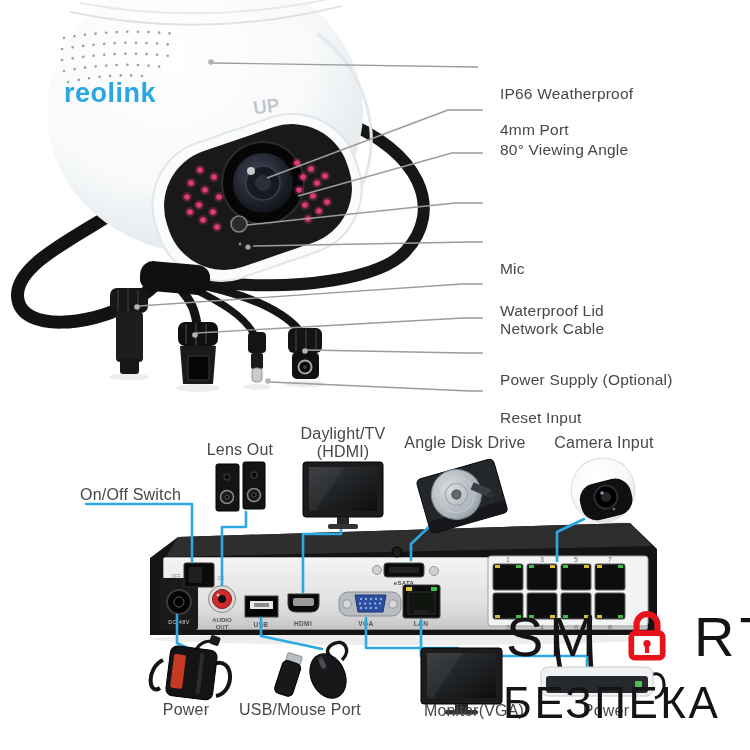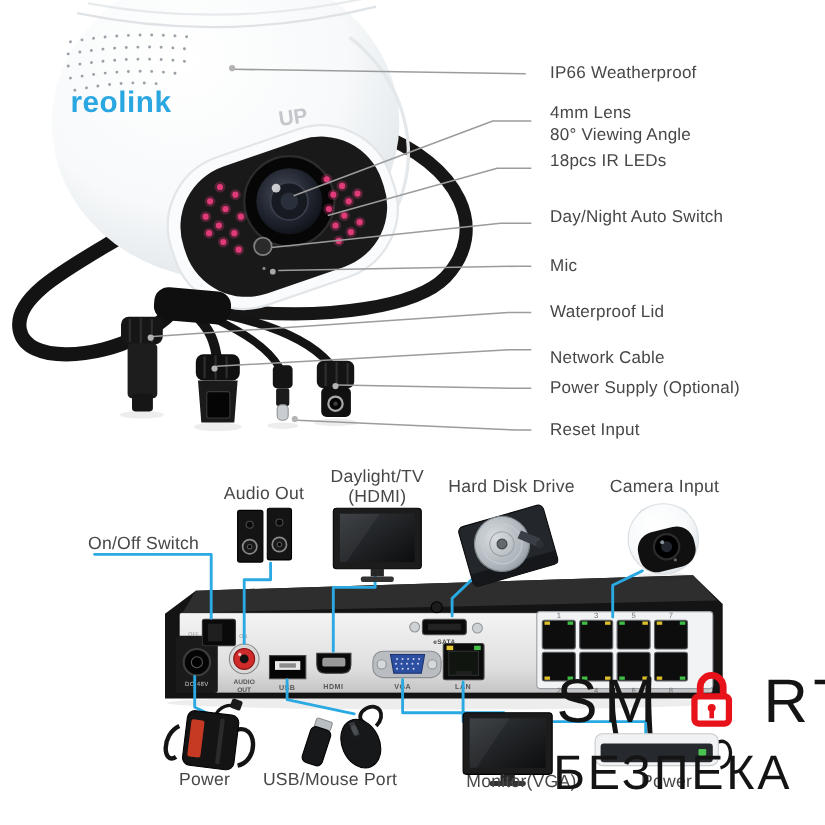--- a/index.html
+++ b/index.html
@@ -1,20 +1,20 @@
 <!DOCTYPE html>
 <html><head>
 <meta charset="utf-8">
 <style>
   html,body{margin:0;padding:0;background:#fff;}
   .stage{position:relative;width:750px;height:750px;background:#ffffff;overflow:hidden;
          font-family:"Liberation Sans",sans-serif;}
   .art{position:absolute;left:0;top:0;z-index:1;}
   .callout{position:absolute;left:500px;z-index:2;color:#474747;font-size:15.5px;
-           line-height:19.5px;letter-spacing:.2px;white-space:nowrap;}
+           line-height:19.5px;letter-spacing:.2px;white-space:nowrap;margin-top:27px;}
   .blabel{position:absolute;z-index:2;color:#474747;font-size:16px;letter-spacing:.2px;
           white-space:nowrap;}
   .center{transform:translateX(-50%);text-align:center;}
   .wm{position:absolute;left:506px;top:606px;z-index:3;color:#141414;}
   .wm-row1{display:flex;align-items:flex-end;font-size:56px;line-height:1;letter-spacing:6px;gap:25px;}
   .wm-row1 .lock{margin:0 3px 3px 1px;}
   .wm-row2{font-size:44px;line-height:1;letter-spacing:2.5px;margin:16px 0 0 -3px;}
 </style>
 </head>
 <body>
@@ -424,52 +424,50 @@
       <rect x="635" y="681" width="7" height="6" rx="1" fill="#49c24f"></rect>
     </g>
   </g>
 </svg>
 
 <div class="callout" style="top:57px">
   <div>IP66 Weatherproof</div>
   <div></div>
 </div>
 <div class="callout" style="top:93px">
-  <div>4mm Lens</div>
+  <div>4mm Port</div>
   <div>80° Viewing Angle</div>
 </div>
 <div class="callout" style="top:137px">
-  <div>18pcs IR LEDs</div>
 </div>
 <div class="callout" style="top:188px">
-  <div>Day/Night Auto Switch</div>
 </div>
 <div class="callout" style="top:232px">
   <div>Mic</div>
 </div>
 <div class="callout" style="top:274px">
   <div>Waterproof Lid</div>
 </div>
-<div class="callout" style="top:316px">
+<div class="callout" style="top:292px">
   <div>Network Cable</div>
 </div>
 <div class="callout" style="top:343px">
   <div>Power Supply (Optional)</div>
 </div>
 <div class="callout" style="top:381px">
   <div>Reset Input</div>
 </div>
 
 <div class="blabel" style="left:80px;top:486px">On/Off Switch</div>
-<div class="blabel center" style="left:240px;top:441px">Audio Out</div>
+<div class="blabel center" style="left:240px;top:441px">Lens Out</div>
 <div class="blabel center" style="left:343px;top:425px">
   <div>Daylight/TV</div>
   <div>(HDMI)</div>
 </div>
-<div class="blabel center" style="left:465px;top:434px">Hard Disk Drive</div>
+<div class="blabel center" style="left:465px;top:434px">Angle Disk Drive</div>
 <div class="blabel center" style="left:604px;top:434px">Camera Input</div>
 <div class="blabel center" style="left:186px;top:701px">Power</div>
 <div class="blabel center" style="left:300px;top:701px">USB/Mouse Port</div>
 <div class="blabel center" style="left:474px;top:702px">Monitor(VGA)</div>
 <div class="blabel center" style="left:606px;top:702px">Power</div>
 
 <div class="wm">
   <div class="wm-row1">
     <span>SM</span>
     <svg class="lock" width="38" height="56" viewBox="0 0 40 58">

